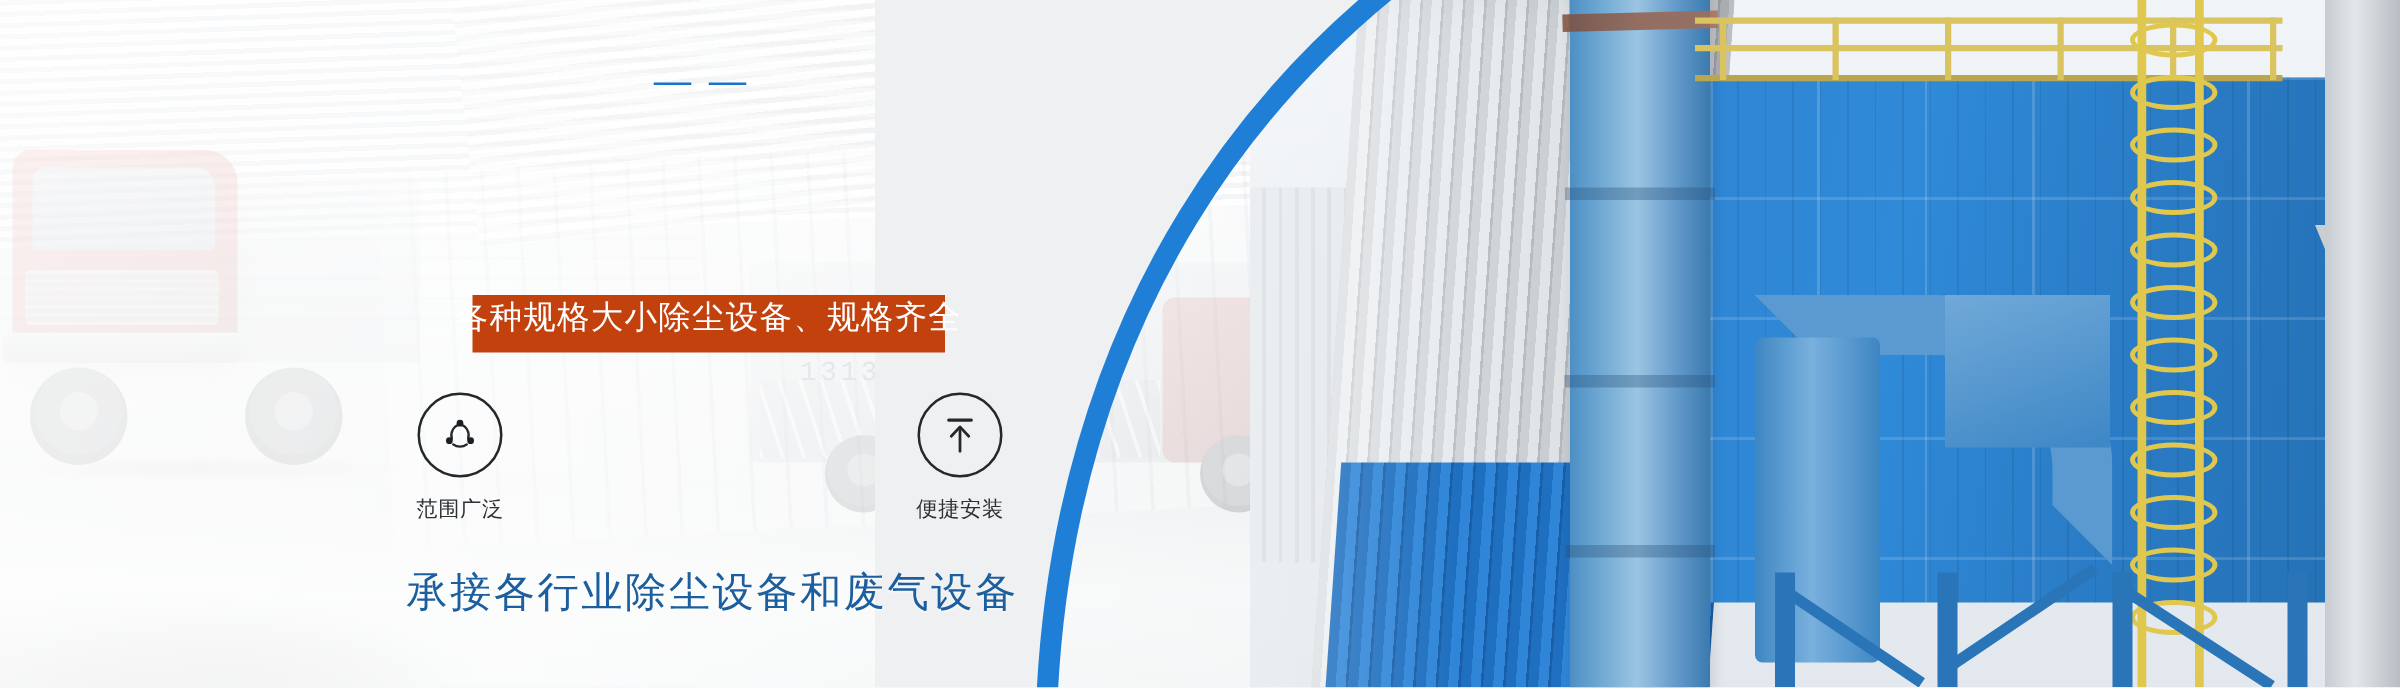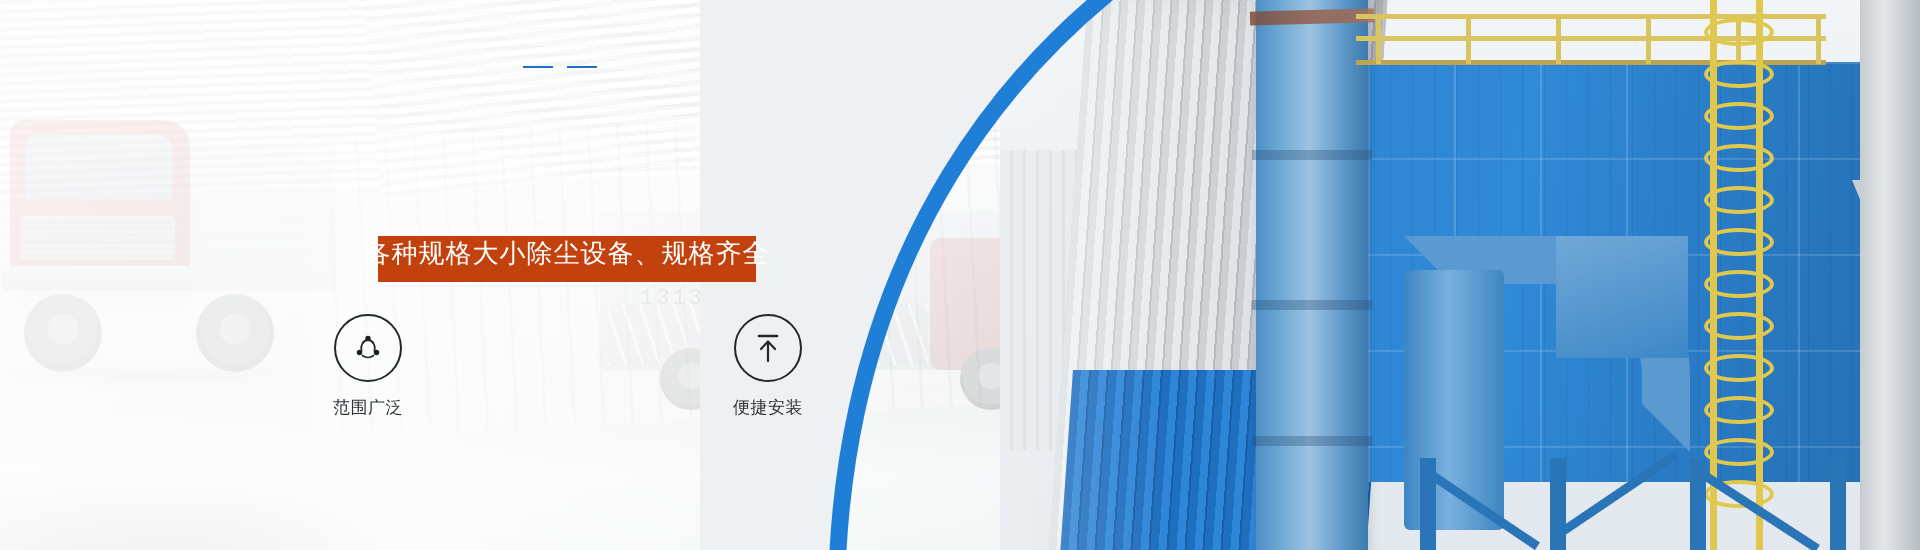--- a/index.html
+++ b/index.html
@@ -343,15 +343,16 @@
             <line x1="7" y1="5" x2="25" y2="5" stroke="#23282c" stroke-width="2.6" stroke-linecap="round"></line>
             <line x1="16" y1="30" x2="16" y2="11" stroke="#23282c" stroke-width="2.2" stroke-linecap="round"></line>
             <polyline points="9,18 16,10.5 23,18" stroke="#23282c" stroke-width="2.2" fill="none" stroke-linecap="round" stroke-linejoin="round"></polyline>
           </svg>
         </div>
         <div class="flabel">便捷安装</div>
       </div>
 
     </div>
 
+    <div class="tagline">承接各行业除尘设备和废气设备</div>
   </div>
 
 </div>
 
 </body></html>

